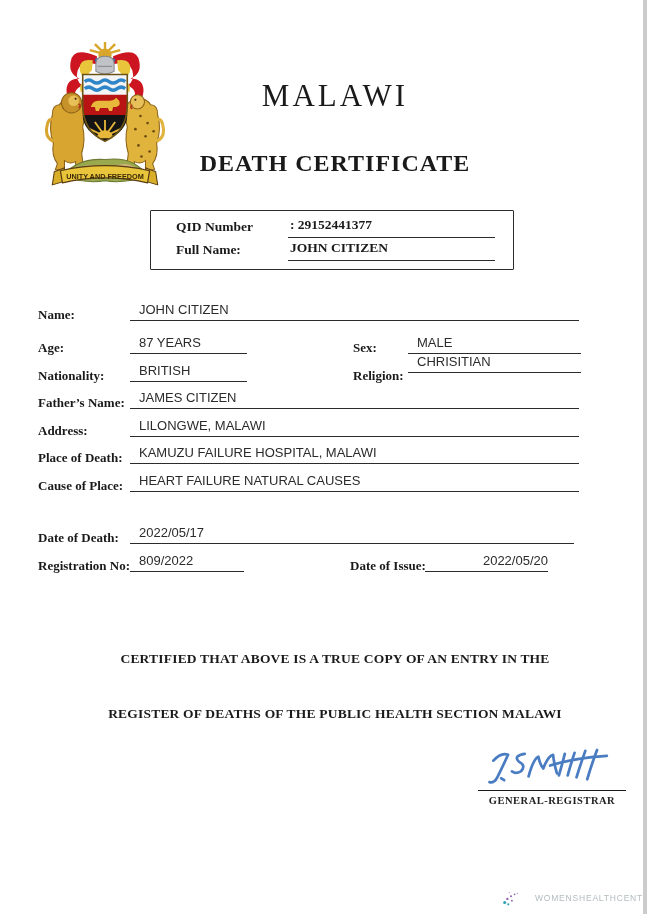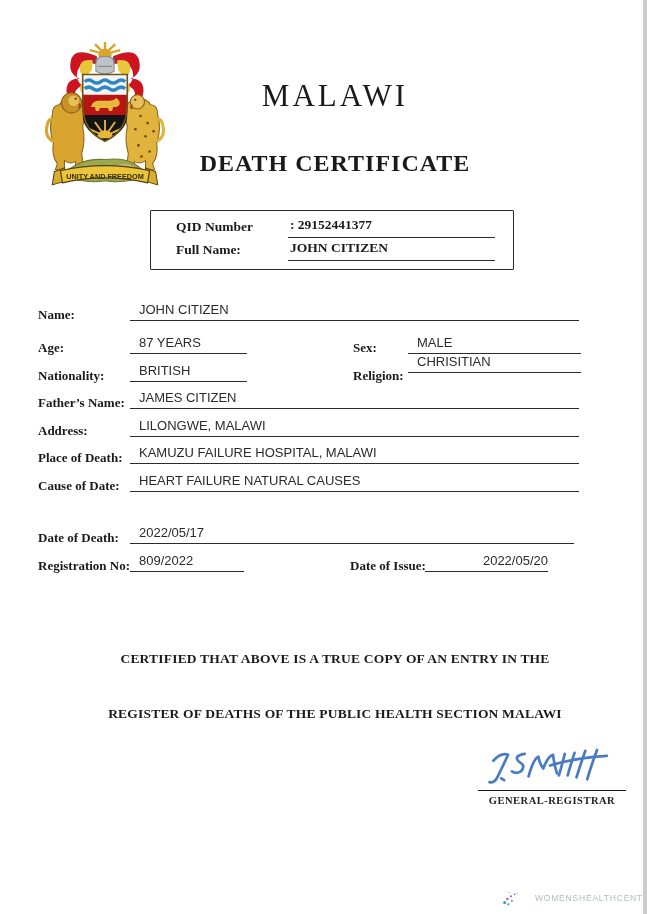--- a/index.html
+++ b/index.html
@@ -194,21 +194,21 @@
 
   <span class="f-label" style="left:38px;top:395px">Father’s Name:</span>
   <span class="f-value" style="left:130px;top:390px;width:440px">JAMES CITIZEN</span>
 
   <span class="f-label" style="left:38px;top:423px">Address:</span>
   <span class="f-value" style="left:130px;top:418px;width:440px">LILONGWE, MALAWI</span>
 
   <span class="f-label" style="left:38px;top:450px">Place of Death:</span>
   <span class="f-value" style="left:130px;top:445px;width:440px">KAMUZU FAILURE HOSPITAL, MALAWI</span>
 
-  <span class="f-label" style="left:38px;top:478px">Cause of Date:</span>
+  <span class="f-label" style="left:38px;top:478px">Cause of Place:</span>
   <span class="f-value" style="left:130px;top:473px;width:440px">HEART FAILURE NATURAL CAUSES</span>
 
   <span class="f-label" style="left:38px;top:530px">Date of  Death:</span>
   <span class="f-value" style="left:130px;top:525px;width:435px">2022/05/17</span>
 
   <span class="f-label" style="left:38px;top:558px">Registration No:</span>
   <span class="f-value" style="left:130px;top:553px;width:105px">809/2022</span>
   <span class="f-label" style="left:350px;top:558px">Date of Issue:</span>
   <span class="f-value center" style="left:425px;top:553px;width:123px">2022/05/20</span>
 

